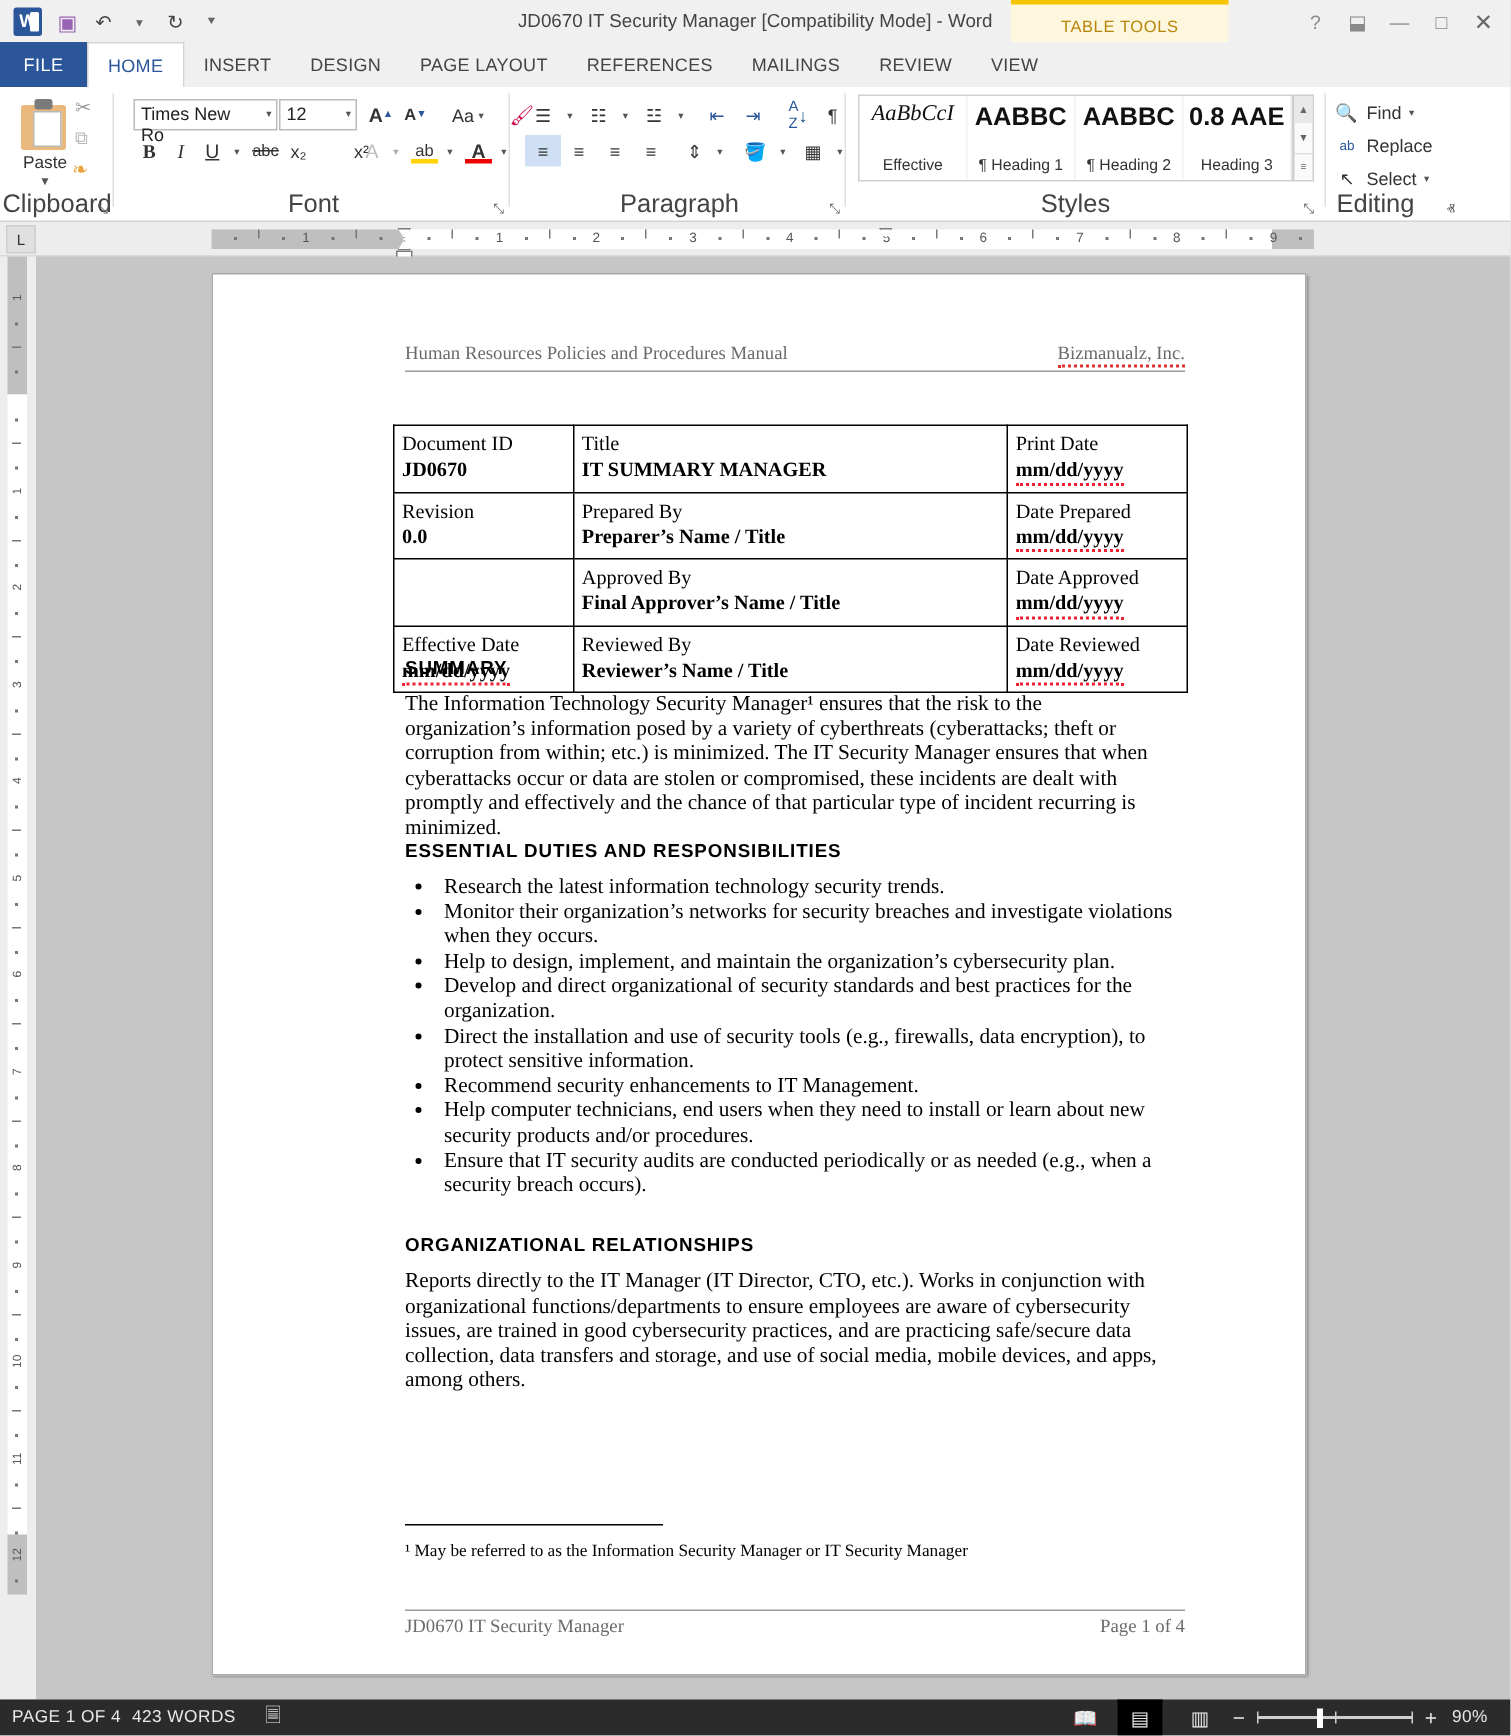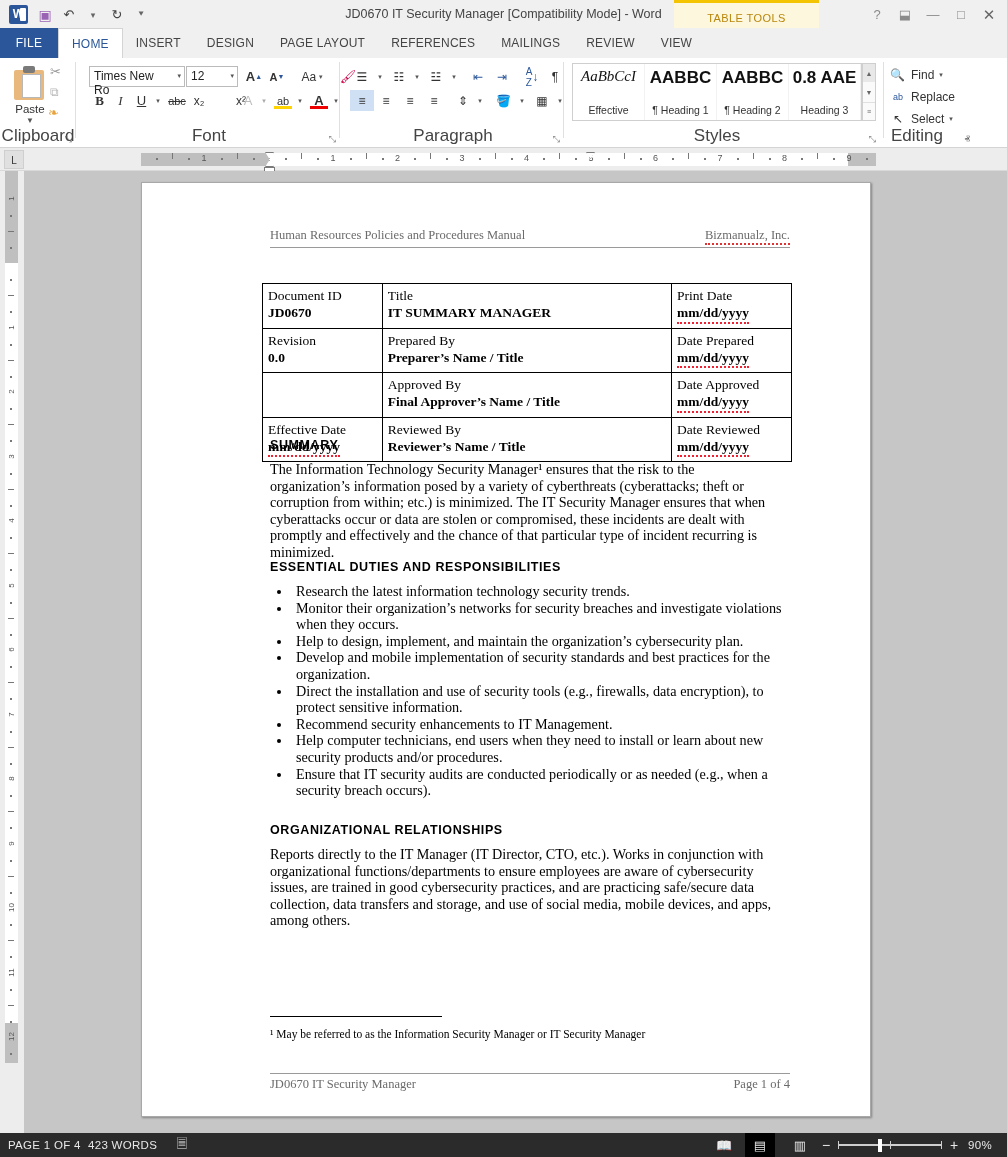--- a/index.html
+++ b/index.html
@@ -689,21 +689,21 @@
 
         <div class="sec-h" style="left:128px; top:255px;">SUMMARY</div>
         <div class="body-p" style="left:128px; top:278px; width:508px;">The Information Technology Security Manager¹ ensures that the risk to the organization’s information posed by a variety of cyberthreats (cyberattacks; theft or corruption from within; etc.) is minimized. The IT Security Manager ensures that when cyberattacks occur or data are stolen or compromised, these incidents are dealt with promptly and effectively and the chance of that particular type of incident recurring is minimized.</div>
 
         <div class="sec-h" style="left:128px; top:377px;">ESSENTIAL DUTIES AND RESPONSIBILITIES</div>
         <div class="bul" style="left:128px; top:400px; width:520px;">
           <ul id="duties-list">
               <li>Research the latest information technology security trends.</li>
               <li>Monitor their organization’s networks for security breaches and investigate violations when they occurs.</li>
               <li>Help to design, implement, and maintain the organization’s cybersecurity plan.</li>
-              <li>Develop and mobile implementation of security standards and best practices for the organization.</li>
+              <li>Develop and direct organizational of security standards and best practices for the organization.</li>
               <li>Direct the installation and use of security tools (e.g., firewalls, data encryption), to protect sensitive information.</li>
               <li>Recommend security enhancements to IT Management.</li>
               <li>Help computer technicians, end users when they need to install or learn about new security products and/or procedures.</li>
               <li>Ensure that IT security audits are conducted periodically or as needed (e.g., when a security breach occurs).</li>
             </ul>
         </div>
 
         <div class="sec-h" style="left:128px; top:640px;">ORGANIZATIONAL RELATIONSHIPS</div>
         <div class="body-p" style="left:128px; top:663px; width:512px;">Reports directly to the IT Manager (IT Director, CTO, etc.).  Works in conjunction with organizational functions/departments to ensure employees are aware of cybersecurity issues, are trained in good cybersecurity practices, and are practicing safe/secure data collection, data transfers and storage, and use of social media, mobile devices, and apps, among others.</div>
 

